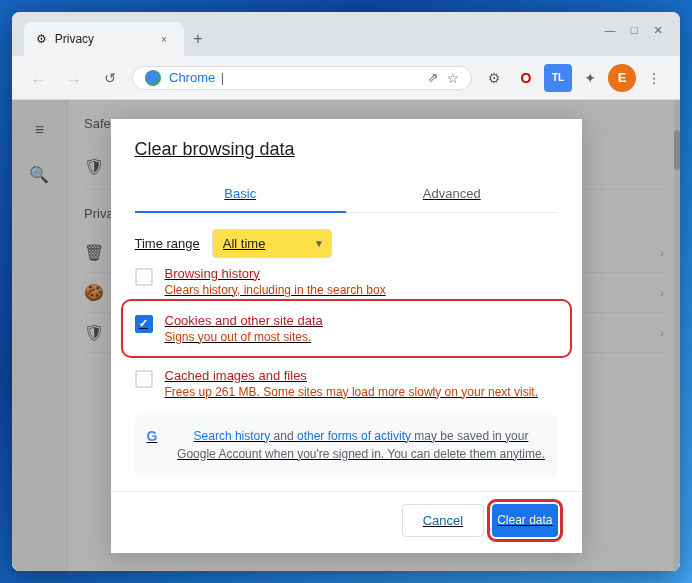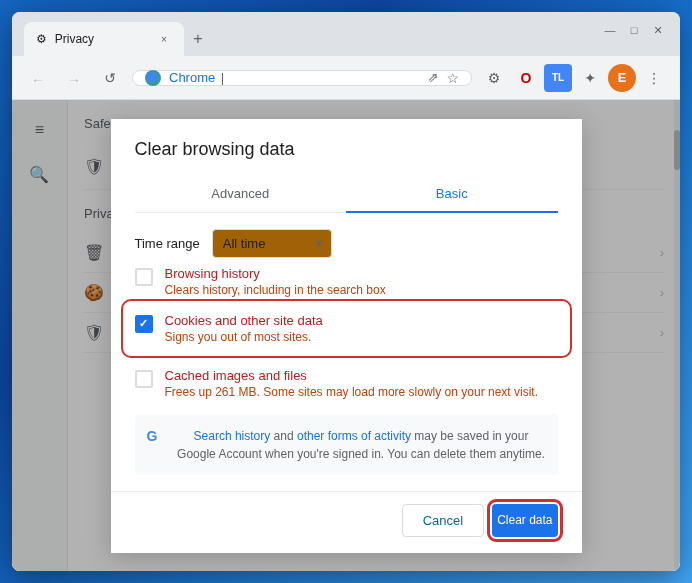--- a/index.html
+++ b/index.html
@@ -124,21 +124,21 @@
       color: #5f6368;
       cursor: pointer;
     }
     .nav-btn.disabled { color: #bdc1c6; cursor: default; }
 
     .address-bar {
       flex: 1;
       background: #fff;
       border: 1px solid #dadce0;
       border-radius: 20px;
-      height: 16px;
+      height: 24px;
       display: flex;
       align-items: center;
       padding: 0 12px;
       gap: 8px;
       font-size: 13px;
       color: #202124;
     }
 
     .address-favicon {
       width: 16px;
@@ -297,20 +297,21 @@
     }
 
     
     .dialog {
       background: #fff;
       border-radius: 0;
       box-shadow: 0 4px 24px rgba(0,0,0,0.2);
       width: 471px;
       max-width: 92%;
       overflow: hidden;
+      text-decoration: underline;
     }
 
     .dialog-header {
       padding: 20px 24px 0 24px;
     }
 
     .dialog-title {
       font-size: 18px;
       font-weight: 500;
       color: #202124;
@@ -364,21 +365,21 @@
       display: inline-flex;
       align-items: center;
     }
 
     .select-wrapper select {
       border: 1px solid #dadce0;
       border-radius: 4px;
       padding: 6px 28px 6px 10px;
       font-size: 13px;
       color: #202124;
-      background: #a16207;
+      background: #fde047;
       appearance: none;
       -webkit-appearance: none;
       cursor: pointer;
       min-width: 120px;
     }
 
     .select-arrow {
       position: absolute;
       right: 8px;
       pointer-events: none;
@@ -612,25 +613,25 @@
         </div>
       </div>
     </div>
 
     <div class="overlay-backdrop">
       <div class="dialog">
 
         <div class="dialog-header">
           <div class="dialog-title">Clear browsing data</div>
           <div class="dialog-tabs">
+            <div class="dialog-tab active">
+              <span>Basic</span>
+            </div>
             <div class="dialog-tab">
               <span>Advanced</span>
-            </div>
-            <div class="dialog-tab active">
-              <span>Basic</span>
             </div>
           </div>
         </div>
 
         <div class="dialog-body">
 
           <div class="time-range-row">
             <span class="time-range-label">Time range</span>
             <div class="select-wrapper">
               <select>

